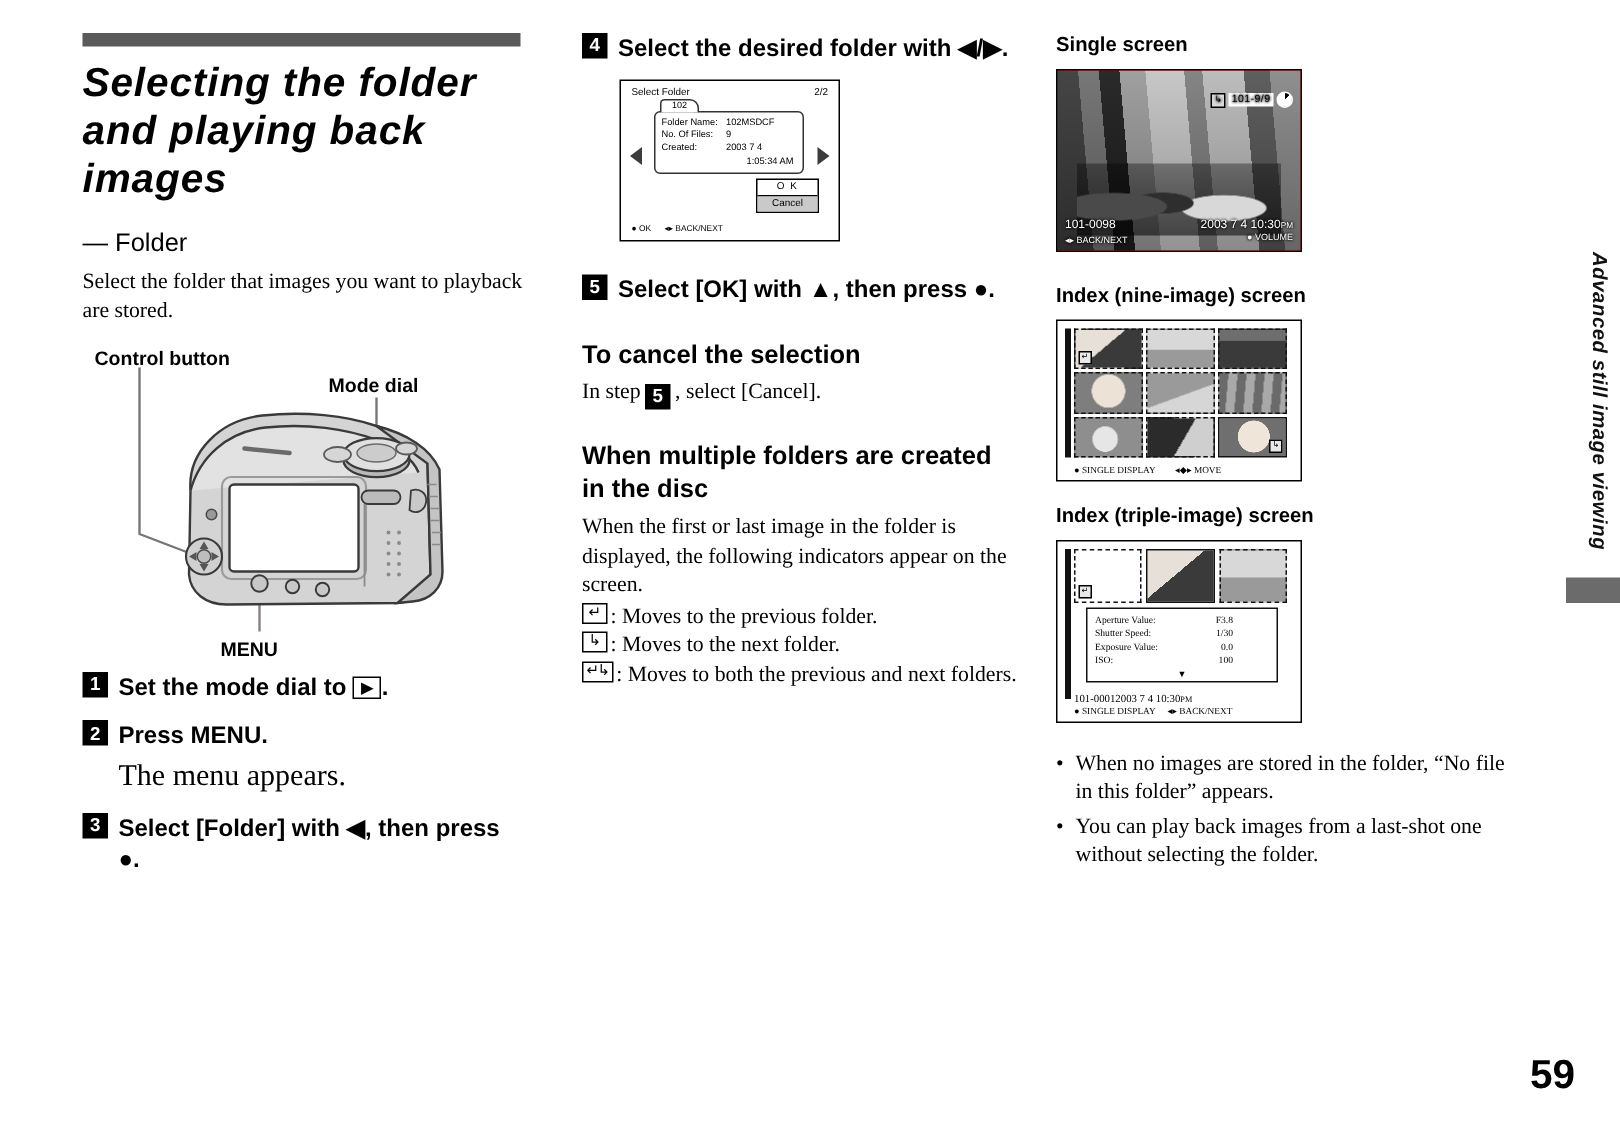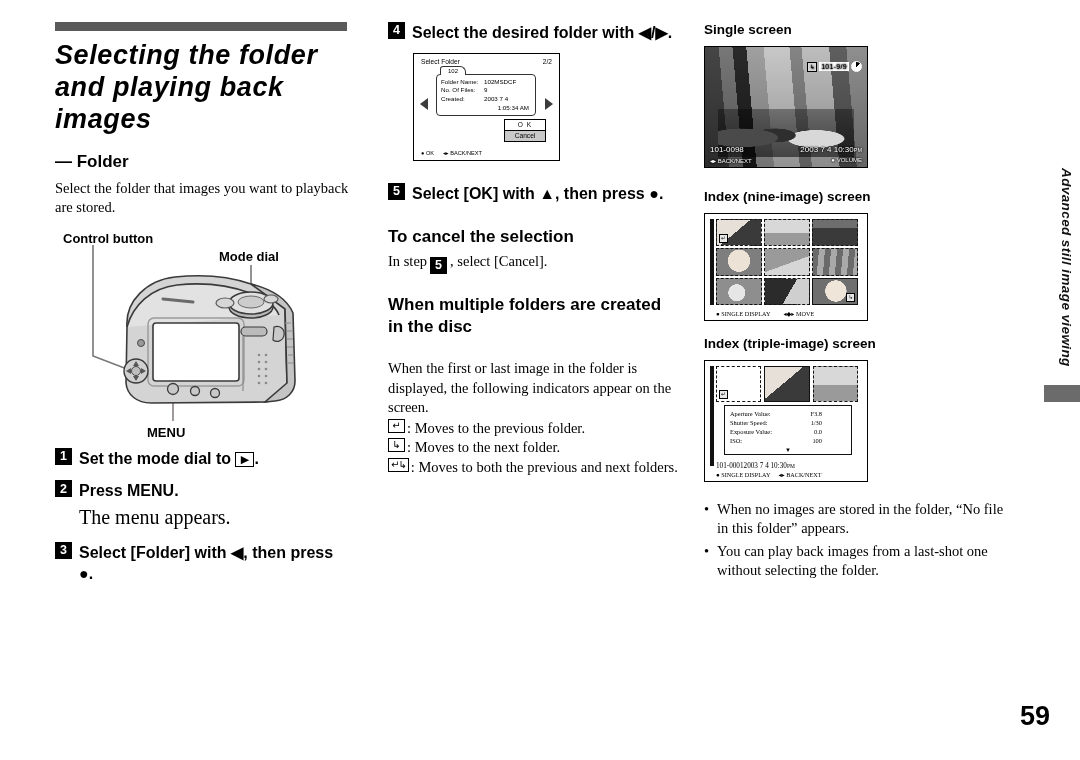--- a/index.html
+++ b/index.html
@@ -37,21 +37,21 @@
     font-family:"Liberation Sans", sans-serif;
     font-style:italic;
     font-weight:bold;
     font-size:27px;
     line-height:1.18;
     letter-spacing:0.6px;
     margin:0 0 16px 0;
   }
   .sub-head {
     font-family:"Liberation Sans", sans-serif;
-    font-weight:bold;
+    font-weight:normal;
     font-size:17px;
     margin:0 0 7px 0;
   }
   .mode-dial-line {
     font-family:"Liberation Sans", sans-serif;
     font-weight:bold;
     font-size:15.5px;
     margin:0 0 10px 0;
     display:flex; align-items:center; gap:5px;
   }
@@ -473,21 +473,21 @@
       <span class="step-num">5</span>
       <span class="step-body">Select [OK] with ▲, then press ●.</span>
     </div>
 
     <div class="head-b" style="font-size:17px;">To cancel the selection</div>
     <div class="body-text" style="margin-top:4px;">
       <span>In step</span><span class="step-num inline">5</span><span>, select [Cancel].</span>
     </div>
 
     <div class="head-b" style="font-size:17px; margin-top:20px;">When multiple folders are created in the disc</div>
-    <div class="body-text" style="margin-top:21px;">When the first or last image in the folder is displayed, the following indicators appear on the screen.</div>
+    <div class="body-text" style="margin-top:5px;">When the first or last image in the folder is displayed, the following indicators appear on the screen.</div>
 
     <div style="margin-top:2px;">
       <div class="body-text" style="display:flex; align-items:flex-start; gap:2px;">
         <span class="glyph-box sm">
             <span>↵</span>
           </span>
         <span>: Moves to the previous folder.</span>
       </div>
       <div class="body-text" style="display:flex; align-items:flex-start; gap:2px;">
         <span class="glyph-box sm">

